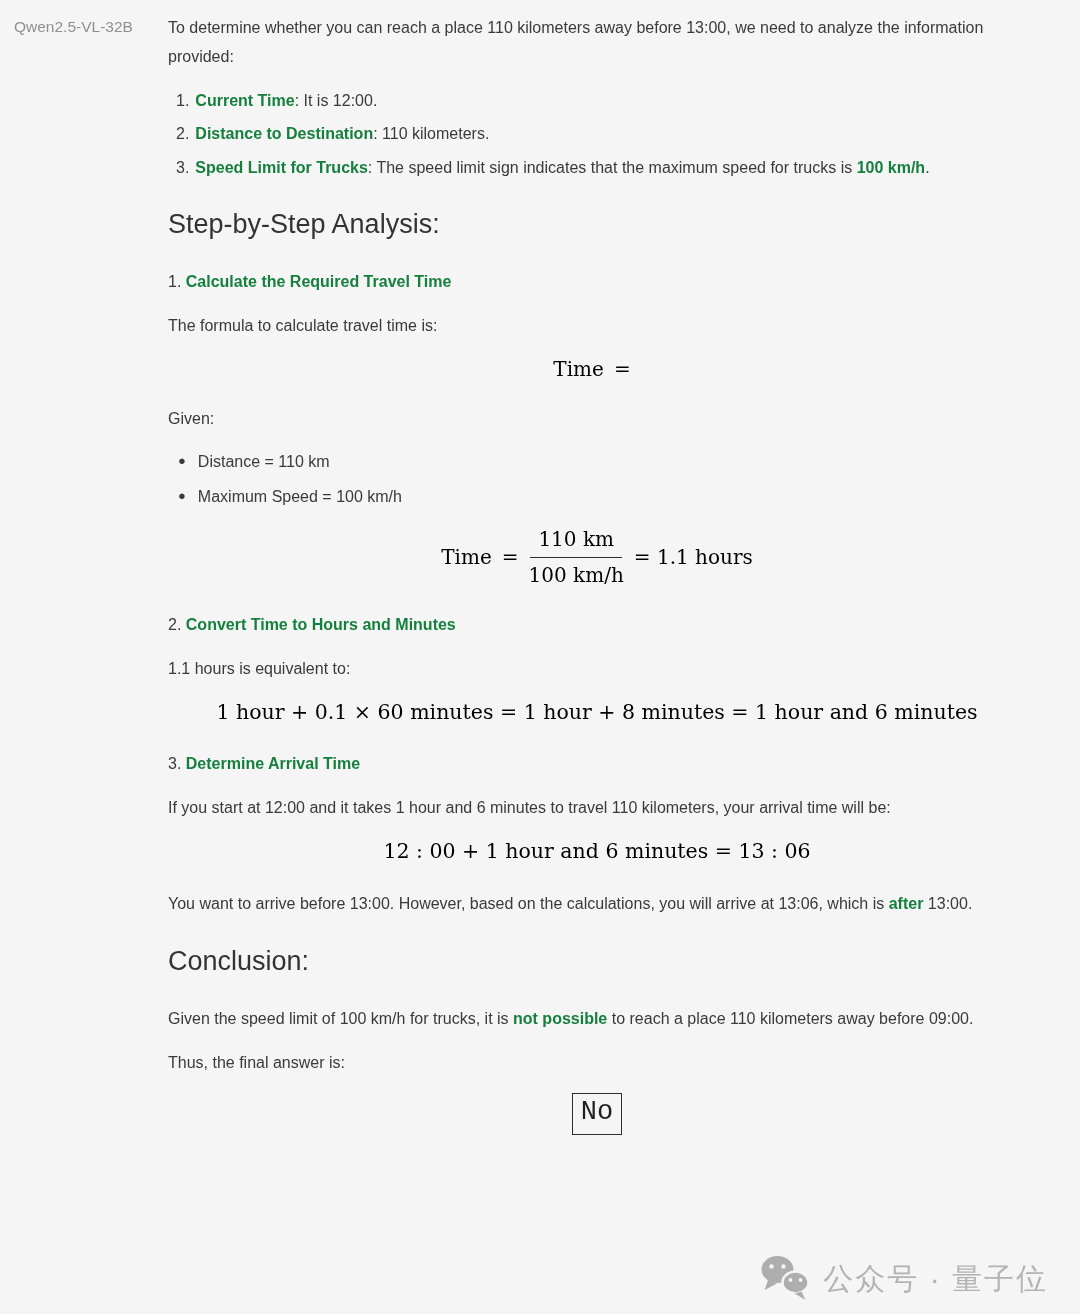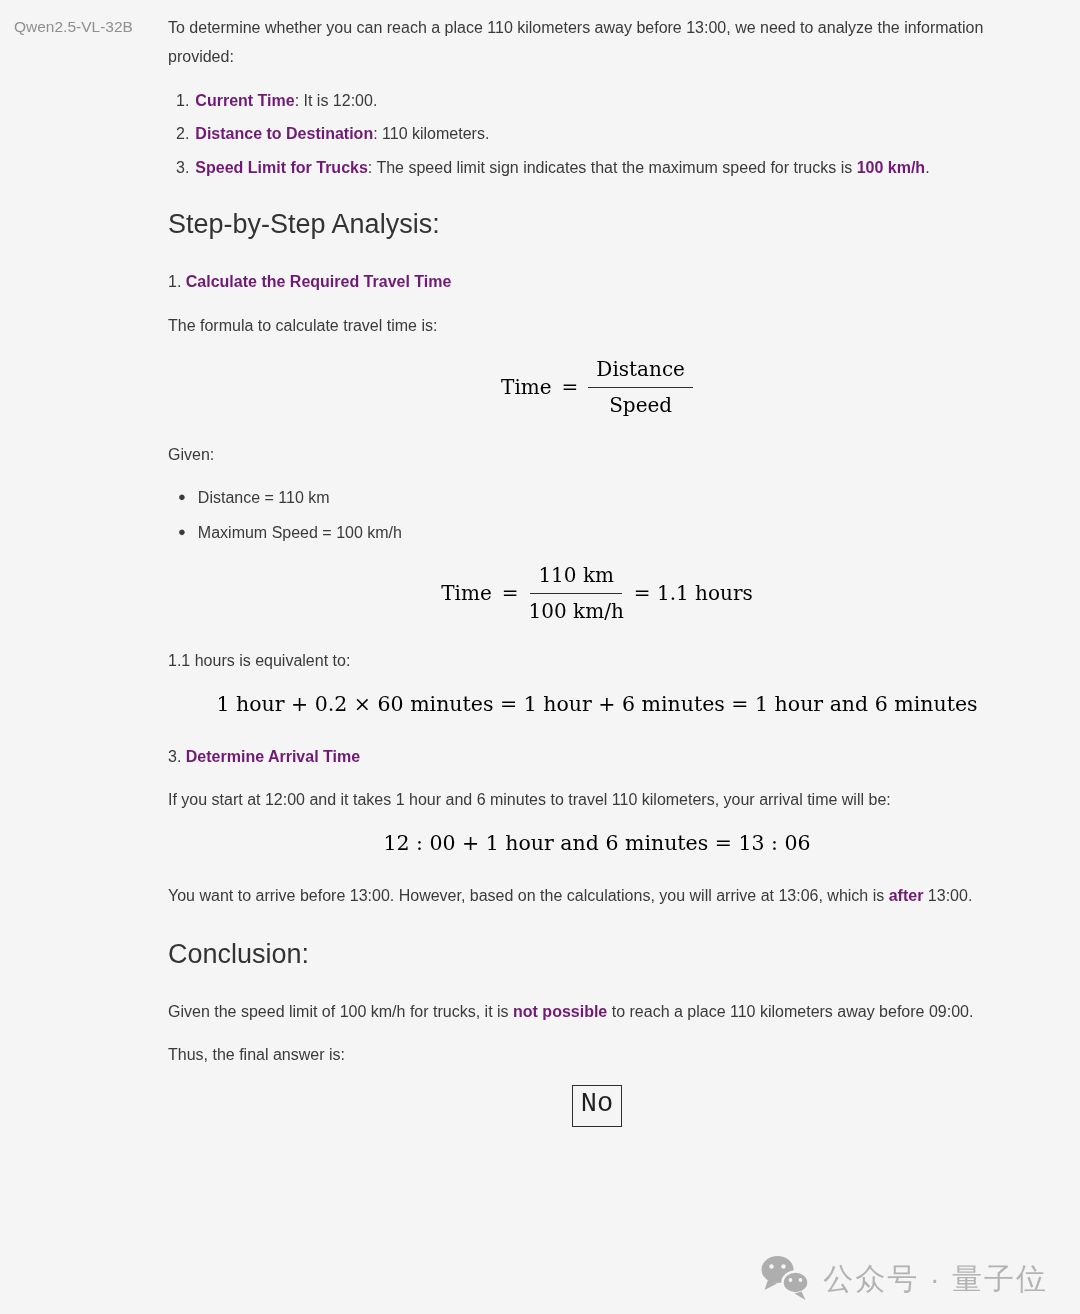--- a/index.html
+++ b/index.html
@@ -24,21 +24,21 @@
     font-size: 15.5px;
     line-height: 1.4;
     padding-top: 2px;
   }
   .content {
     width: 860px;
     font-size: 16px;
     line-height: 1.8;
   }
   .content p { margin: 0 0 15px; }
-  b, .bold { font-weight: 700; color: #701a75; }
+  b, .bold { font-weight: 700; color: #15803d; }
 
   ol.numbered {
     list-style: none;
     margin: 0 0 24px;
     padding: 0 0 0 8px;
   }
   ol.numbered li { margin: 0 0 5px; }
   ol.numbered .num { margin-right: 6px; }
 
   h2.doc-heading {
@@ -143,24 +143,20 @@
 
     <p class="sec-title">
       <span class="num">1.</span>
       <b>Calculate the Required Travel Time</b>
     </p>
     <p>The formula to calculate travel time is:</p>
 
     <div class="equation frac-eq">
       <span>Time</span>
       <span class="eq-sym">=</span>
-      <span class="frac">
-        <span class="num-part">Distance</span>
-        <span class="den-part">Speed</span>
-      </span>
     </div>
 
     <p>Given:</p>
 
     <ul class="bullets">
       <li>
         <span class="dot">●</span>
         <span>Distance = 110 km</span>
       </li>
       <li>
@@ -173,22 +169,26 @@
     <div class="equation frac-eq">
       <span>Time</span>
       <span class="eq-sym">=</span>
       <span class="frac">
         <span class="num-part">110 km</span>
         <span class="den-part">100 km/h</span>
       </span>
       <span class="eq-result">= 1.1 hours</span>
     </div>
 
+    <p class="sec-title">
+      <span class="num">2.</span>
+      <b>Convert Time to Hours and Minutes</b>
+    </p>
     <p>1.1 hours is equivalent to:</p>
-    <div class="equation inline-eq">1 hour + 0.2 × 60 minutes = 1 hour + 6 minutes = 1 hour and 6 minutes</div>
+    <div class="equation inline-eq">1 hour + 0.1 × 60 minutes = 1 hour + 8 minutes = 1 hour and 6 minutes</div>
 
     <p class="sec-title">
       <span class="num">3.</span>
       <b>Determine Arrival Time</b>
     </p>
     <p>If you start at 12:00 and it takes 1 hour and 6 minutes to travel 110 kilometers, your arrival time will be:</p>
     <div class="equation inline-eq">12 : 00 + 1 hour and 6 minutes = 13 : 06</div>
 
     <p><span>You want to arrive before 13:00. However, based on the calculations, you will arrive at 13:06, which is </span><b>after</b><span> 13:00.</span></p>
 

